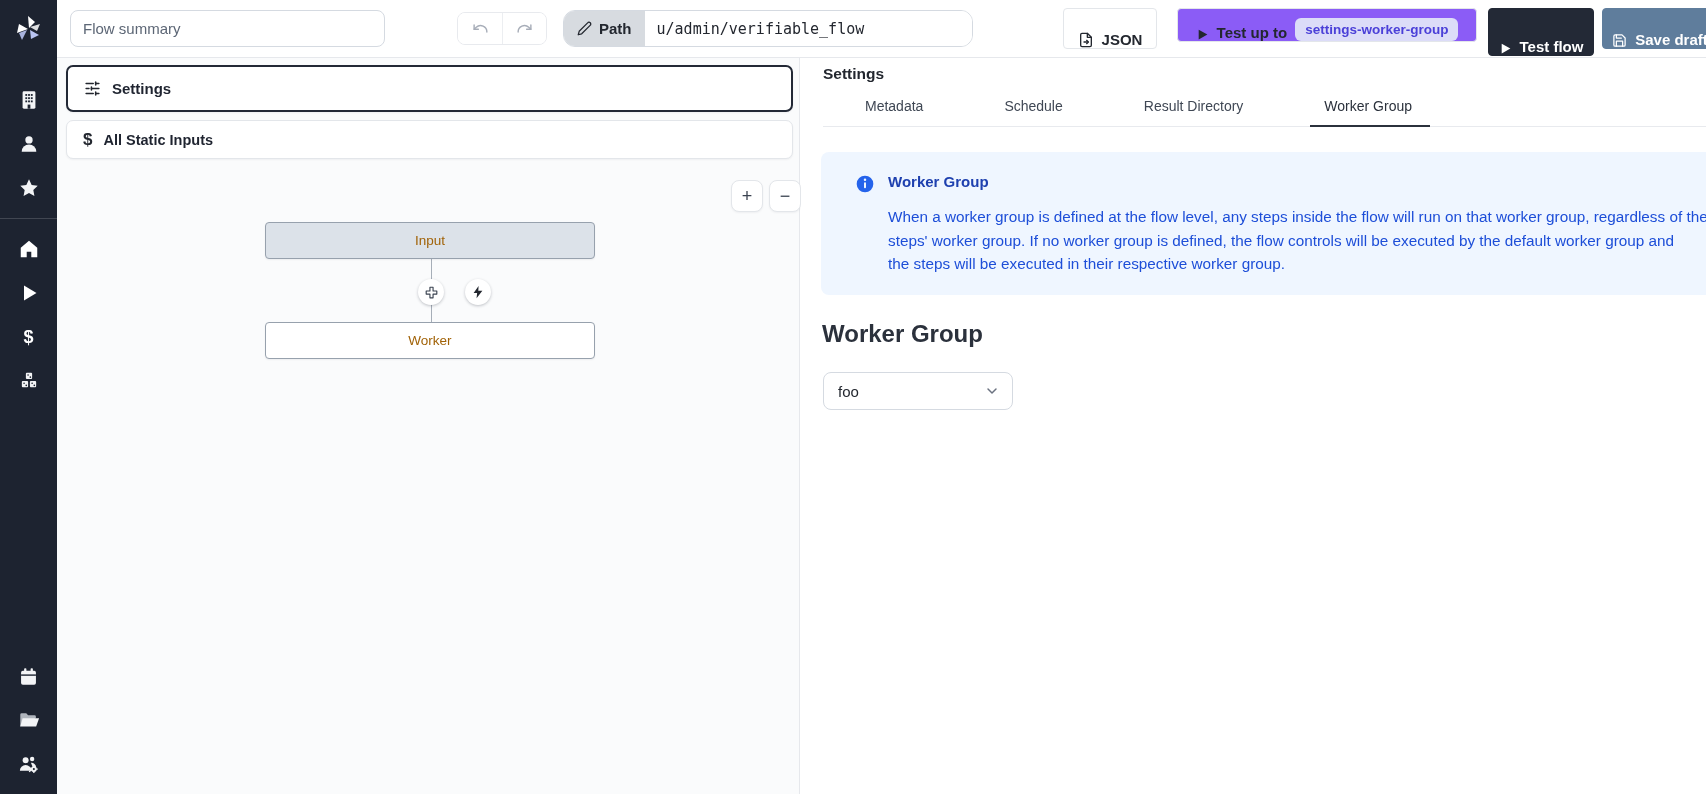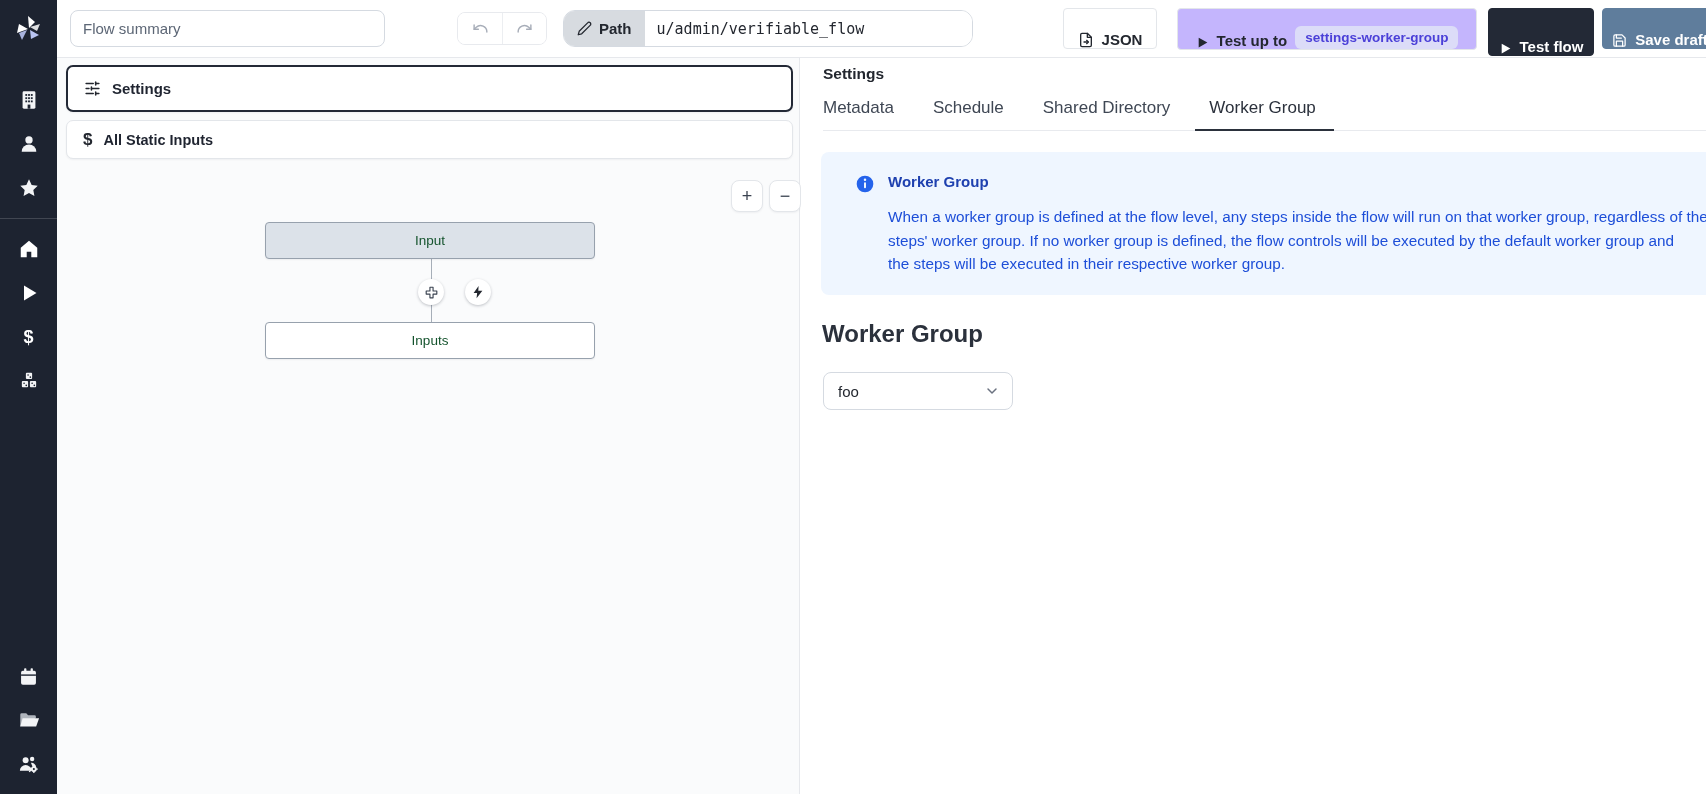--- a/index.html
+++ b/index.html
@@ -23,22 +23,22 @@
   .pathgroup { position:absolute; left:563px; top:10px; width:410px; height:37px;
                border:1px solid #d5dae1; border-radius:12px; display:flex; overflow:hidden; background:#fff; }
   .pathchip { background:#d7dbe0; display:flex; align-items:center; gap:7px;
               padding:0 13px; font-weight:700; font-size:15px; color:#23272f; border:none; cursor:pointer; }
   .pathvalue { flex:1; border:none; outline:none; padding:0 12px;
                font-family:"DejaVu Sans Mono", monospace; font-size:15px; color:#23272f; background:#fff; }
   .btn { display:inline-flex; align-items:flex-end; justify-content:center; gap:8px;
          border-radius:4px; font-weight:700; font-size:15px; cursor:pointer; }
   .btn-json { position:absolute; left:1063px; top:8px; width:94px; height:41px;
               background:#fff; border:1px solid #e3e6ea; color:#23272f; }
-  .btn-testupto { position:absolute; left:1177px; top:8px; width:300px; height:42px;
-                  background:#c4b5fd; border:1px solid #e3e6ea; color:#23272f; }
+  .btn-testupto { position:absolute; left:1177px; top:8px; width:300px; height:34px;
+                  background:#8b5cf6; border:1px solid #e3e6ea; color:#23272f; }
   .badge { background:#dcdcf8; color:#4b40d8; font-weight:700; font-size:13.5px;
            border-radius:6px; padding:4px 10px; }
   .btn-testflow { position:absolute; left:1488px; top:8px; width:106px; height:48px;
                   background:#232936; border:1px solid #232936; color:#fff; }
   .btn-savedraft { position:absolute; left:1602px; top:8px; width:116px; height:41px;
                    background:#5f7d9c; border:1px solid #5f7d9c; color:#fff; }
 
   
   .rail { position:absolute; left:0; top:0; width:57px; height:794px; background:#1d2330; z-index:10;
           display:flex; flex-direction:column; align-items:center; }
@@ -58,36 +58,36 @@
                      font-weight:700; font-size:15px; }
   .module-inputs { top:62px; height:39px; border:1px solid #e3e6ea; border-radius:7px;
                    font-weight:600; font-size:14.5px; }
   .zoombtns { position:absolute; left:674px; top:122px; display:flex; gap:6px; }
   .zoombtn { width:32px; height:32px; background:#fff; border:1px solid #e3e6ea; border-radius:8px;
              font-size:18px; color:#3a4250; display:flex; align-items:center; justify-content:center;
              cursor:pointer; box-shadow:0 1px 2px rgba(16,24,40,.05); }
   .edge { position:absolute; left:374px; top:200px; width:1px; height:64px; background:#a6aeb8; }
   .node { position:absolute; left:208px; width:330px; height:37px; border-radius:4px;
           display:flex; align-items:center; justify-content:center; font-size:13.5px;
-          color:#14532d; cursor:pointer; box-shadow:0 1px 2px rgba(16,24,40,.06); }
+          color:#a16207; cursor:pointer; box-shadow:0 1px 2px rgba(16,24,40,.06); }
   .node-input  { top:164px; background:#dce2e9; border:1px solid #97a1ad; }
   .node-result { top:264px; background:#fff; border:1px solid #97a1ad; }
   .edge-circle { position:absolute; width:26px; height:26px; border-radius:50%; background:#fff;
                  box-shadow:0 1px 3px rgba(16,24,40,.25); display:flex; align-items:center;
                  justify-content:center; cursor:pointer; }
   .circ-plus { left:361px; top:221px; }
   .circ-bolt { left:408px; top:221px; }
 
   
   .settingspanel { position:absolute; left:801px; top:58px; width:1120px; height:736px; background:#fff; }
   .sp-title { position:absolute; left:22px; top:7px; font-size:15.5px; font-weight:700; color:#23272f; }
   .tabs { position:absolute; left:22px; top:40px; width:1080px; border-bottom:1px solid #e8eaee;
           display:flex; }
-  .tab { position:relative; font-size:17px; color:#3f4754; padding:0 0 12px 0; margin-right:39px;
-         cursor:pointer; white-space:nowrap; }
+  .tab { position:relative; font-size:14px; color:#3f4754; padding:0 0 12px 0; margin-right:39px;
+         cursor:pointer; white-space:nowrap;margin-left:42px; }
   .tab.active { color:#2b313c; }
   .tab.active::after { content:""; position:absolute; left:-14px; right:-18px; bottom:-1px;
                        height:2.5px; background:#2b313c; }
   .infobox { position:absolute; left:20px; top:94px; width:1090px; height:143px;
              background:#eff6ff; border-radius:8px; }
   .info-icon { position:absolute; left:34px; top:22px; }
   .info-title { position:absolute; left:67px; top:21px; font-size:15px; font-weight:700; color:#1e40af; }
   .info-body { position:absolute; left:67px; top:53px; font-size:15.3px; color:#1d4ed8; line-height:23.5px; }
   .info-body div { white-space:nowrap; }
   .sp-h2 { position:absolute; left:21px; top:262px; font-size:24px; font-weight:700; color:#2b313c; }
@@ -294,30 +294,30 @@
     <div class="edge-circle circ-plus">
       <svg width="15" height="15" viewBox="0 0 24 24" fill="none" stroke="#3a4250" stroke-width="1.8" stroke-linejoin="round">
         <path d="M9.5 3.5h5v6h6v5h-6v6h-5v-6h-6v-5h6Z"></path>
       </svg>
     </div>
     <div class="edge-circle circ-bolt">
       <svg width="14" height="14" viewBox="0 0 24 24" fill="#23272f">
         <polygon points="13,1.5 4.5,13.5 10.5,13.5 9.5,22.5 19.5,10 12.5,10"></polygon>
       </svg>
     </div>
-    <div class="node node-result">Inputs</div>
+    <div class="node node-result">Worker</div>
   </div>
 
   <div class="settingspanel">
     <div class="sp-title">Settings</div>
 
     <div class="tabs">
       <div class="tab">Metadata</div>
       <div class="tab">Schedule</div>
-      <div class="tab">Shared Directory</div>
+      <div class="tab">Result Directory</div>
       <div class="tab active">Worker Group</div>
     </div>
 
     <div class="infobox">
       <svg class="info-icon" width="20" height="20" viewBox="0 0 24 24">
         <circle cx="12" cy="12" r="10" fill="#2563eb"></circle>
         <rect x="10.8" y="10" width="2.4" height="7" rx="1.1" fill="#eff6ff"></rect>
         <circle cx="12" cy="6.8" r="1.5" fill="#eff6ff"></circle>
       </svg>
       <div class="info-title">Worker Group</div>

